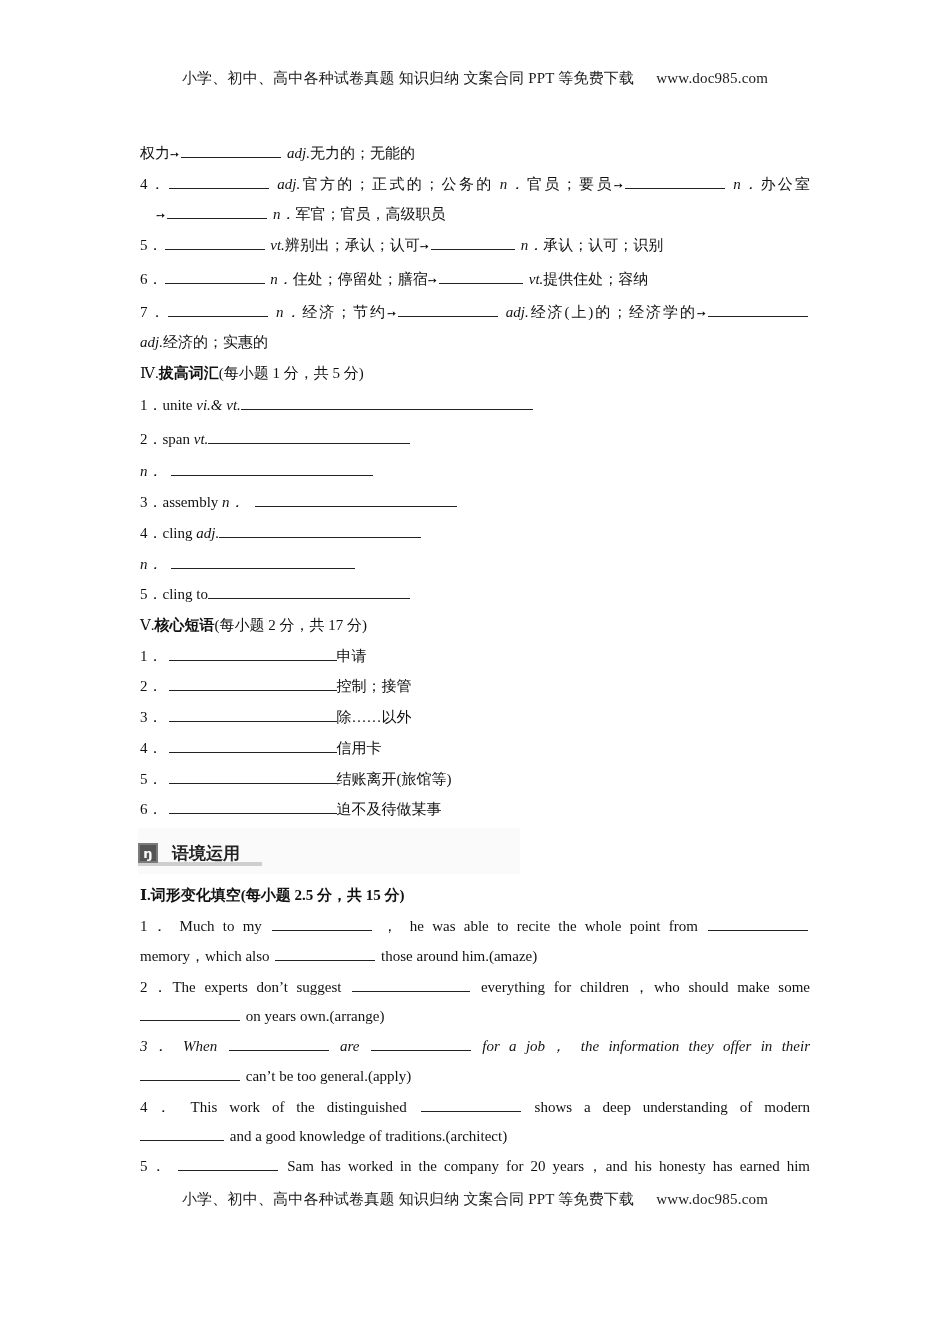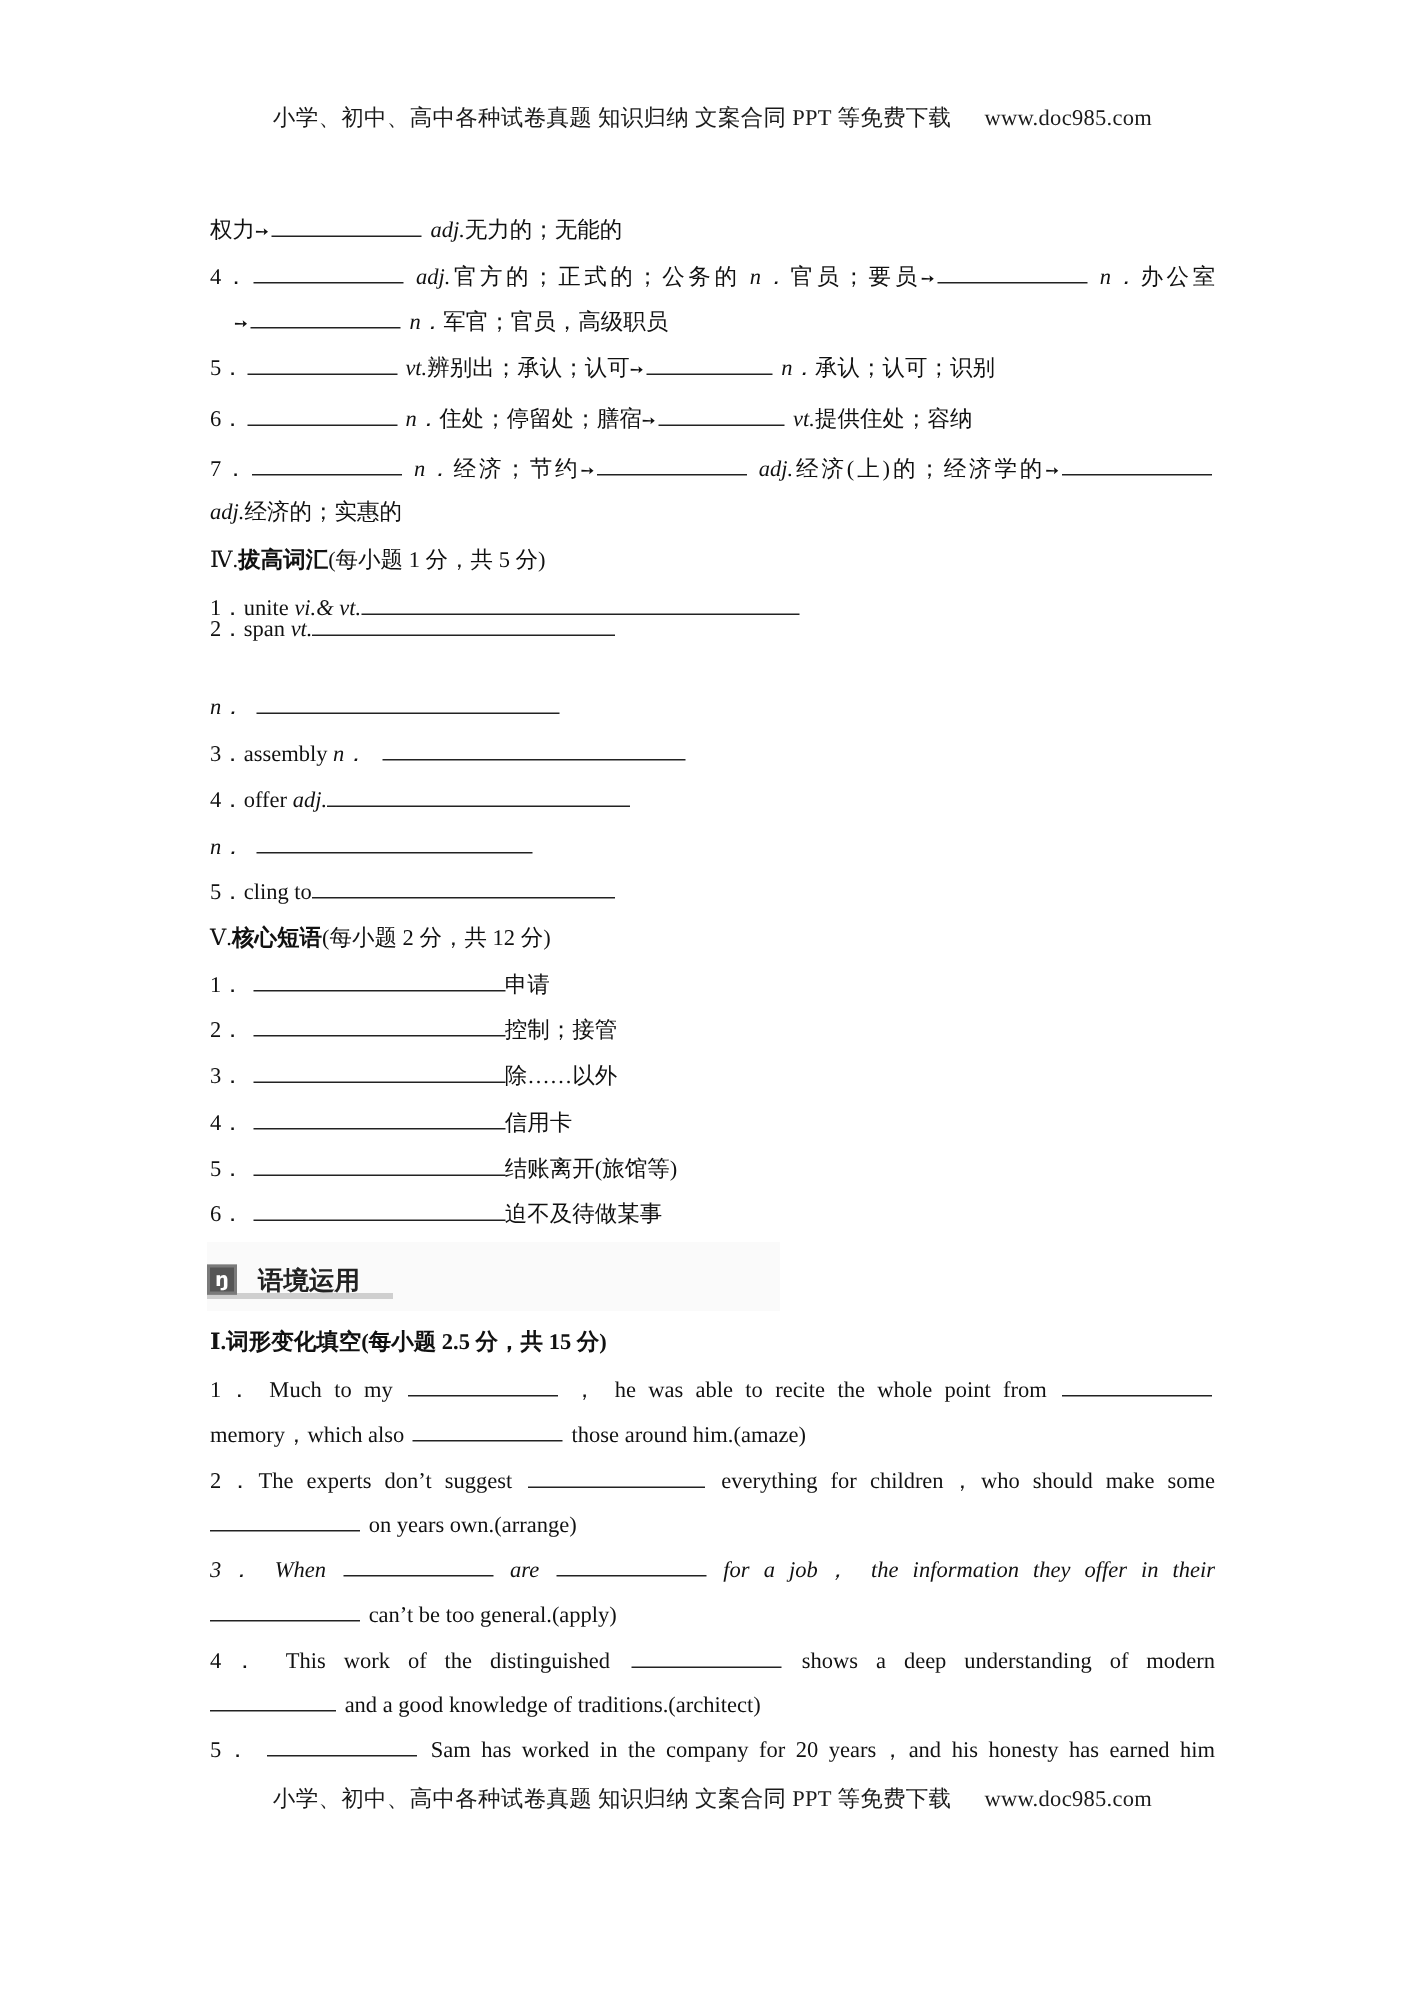--- a/index.html
+++ b/index.html
@@ -150,41 +150,41 @@
   <div class="line" style="top:332px;">
     <span class="it">adj.</span><span>经济的；实惠的</span>
   </div>
 
   <div class="line" style="top:363px;">
     <span>Ⅳ.</span><span class="bold-cn">拔高词汇</span><span>(每小题 1 分，共 5 分)</span>
   </div>
   <div class="line" style="top:395px;">
     <span>1．</span><span>unite </span><span class="it">vi.&amp; vt.</span><span class="blank" style="width:292px;margin:0;"></span>
   </div>
-  <div class="line" style="top:409px;font-family:Liberation Serif, serif;">
+  <div class="line" style="top:429px;font-family:Liberation Serif, serif;">
     <span>2．</span><span>span </span><span class="it">vt.</span><span class="blank" style="width:202px;margin:0;"></span>
   </div>
   <div class="line" style="top:461px;">
     <span class="it">n．</span><span class="blank" style="width:202px;margin-left:8px;"></span>
   </div>
   <div class="line" style="top:492px;">
     <span>3．</span><span>assembly </span><span class="it">n．</span><span class="blank" style="width:202px;margin-left:10px;"></span>
   </div>
   <div class="line" style="top:523px;">
-    <span>4．</span><span>offer </span><span class="it">adj.</span><span class="blank" style="width:202px;margin:0;"></span>
+    <span>4．</span><span>cling </span><span class="it">adj.</span><span class="blank" style="width:202px;margin:0;"></span>
   </div>
   <div class="line" style="top:554px;">
     <span class="it">n．</span><span class="blank" style="width:184px;margin-left:8px;"></span>
   </div>
   <div class="line" style="top:584px;">
     <span>5．</span><span>cling to</span><span class="blank" style="width:202px;margin:0;"></span>
   </div>
 
   <div class="line" style="top:615px;">
-    <span>Ⅴ.</span><span class="bold-cn">核心短语</span><span>(每小题 2 分，共 12 分)</span>
+    <span>Ⅴ.</span><span class="bold-cn">核心短语</span><span>(每小题 2 分，共 17 分)</span>
   </div>
   <div class="line" style="top:646px;">
     <span>1．</span><span class="blank" style="width:168px;margin:0 0 0 6px;"></span><span>申请</span>
   </div>
   <div class="line" style="top:676px;">
     <span>2．</span><span class="blank" style="width:168px;margin:0 0 0 6px;"></span><span>控制；接管</span>
   </div>
   <div class="line" style="top:707px;">
     <span>3．</span><span class="blank" style="width:168px;margin:0 0 0 6px;"></span><span>除……以外</span>
   </div>

